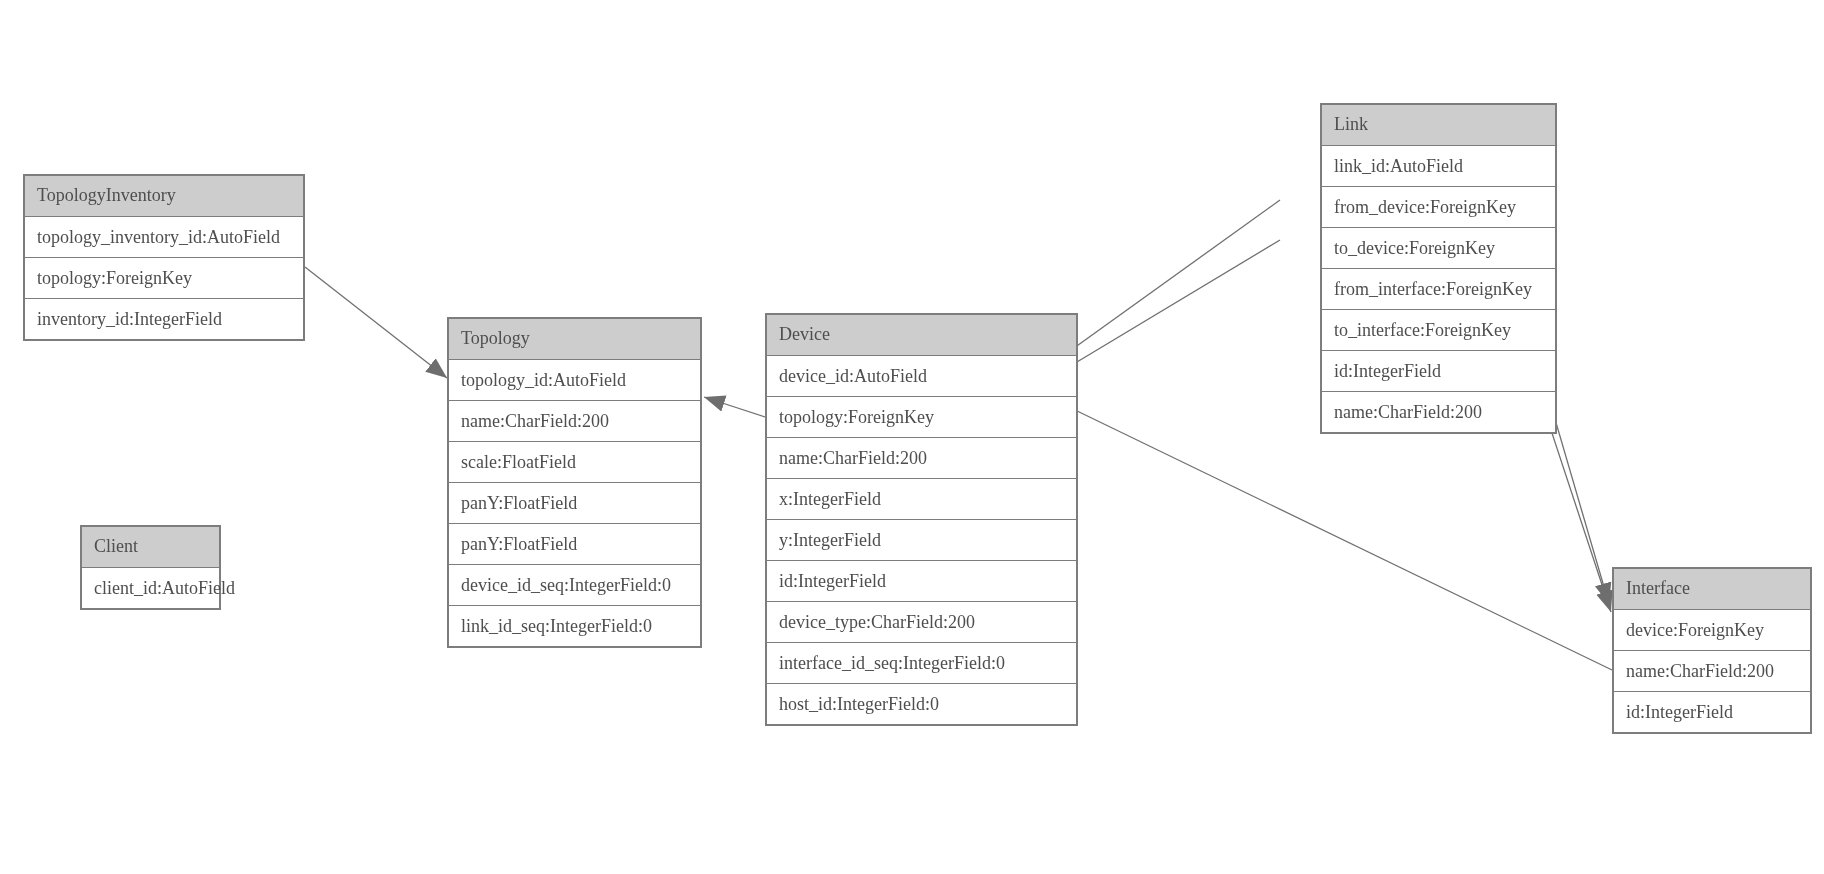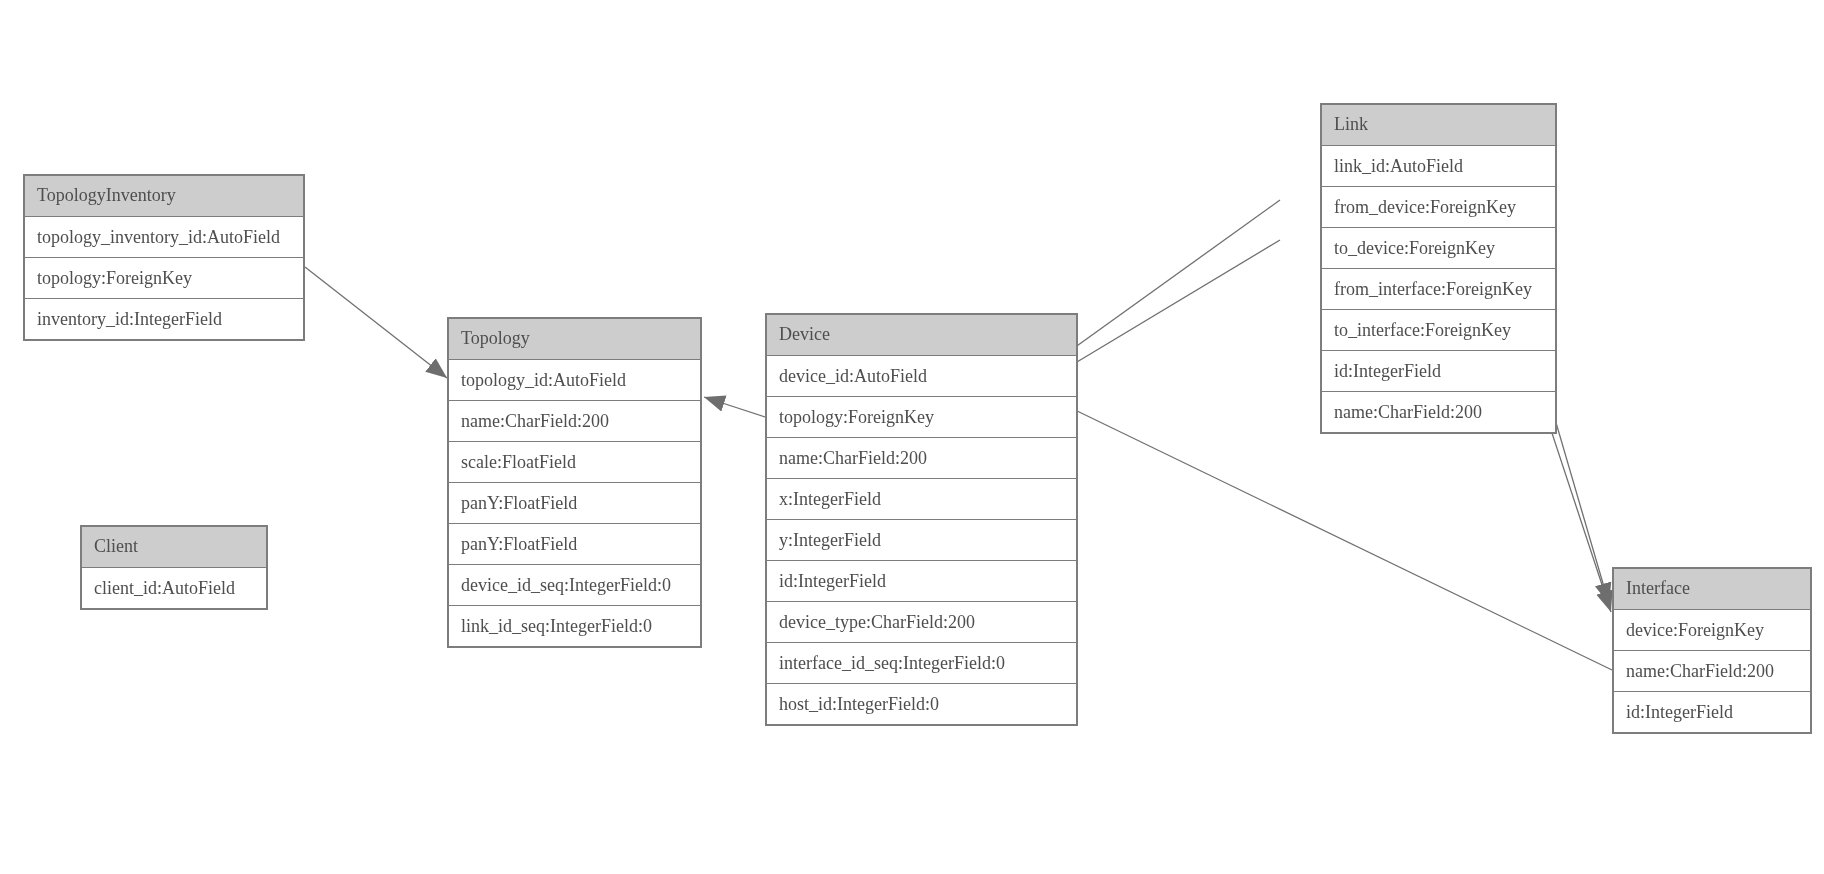--- a/index.html
+++ b/index.html
@@ -43,21 +43,21 @@
     height: 41px;
     line-height: 40px;
     padding-left: 12px;
     border-top: 1px solid #7d7d7d;
     background: #ffffff;
     white-space: nowrap;
   }
   
   #tbl-topology-inventory { left: 23px;   top: 174px; width: 282px; }
   #tbl-topology           { left: 447px;  top: 317px; width: 255px; }
-  #tbl-client             { left: 80px;   top: 525px; width: 188px; }
+  #tbl-client             { left: 80px;   top: 525px; width: 141px; }
   #tbl-device             { left: 765px;  top: 313px; width: 313px; }
   #tbl-link               { left: 1320px; top: 103px; width: 237px; }
   #tbl-interface          { left: 1612px; top: 567px; width: 200px; }
 </style>
 </head>
 <body>
 
 <div class="canvas">
 
   <svg class="edges-layer" width="1824" height="874" viewBox="0 0 1824 874" xmlns="http://www.w3.org/2000/svg">

